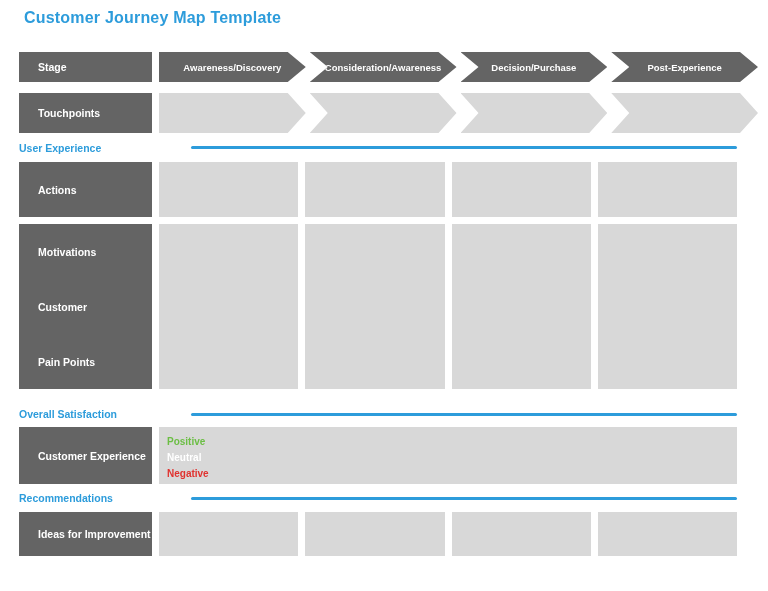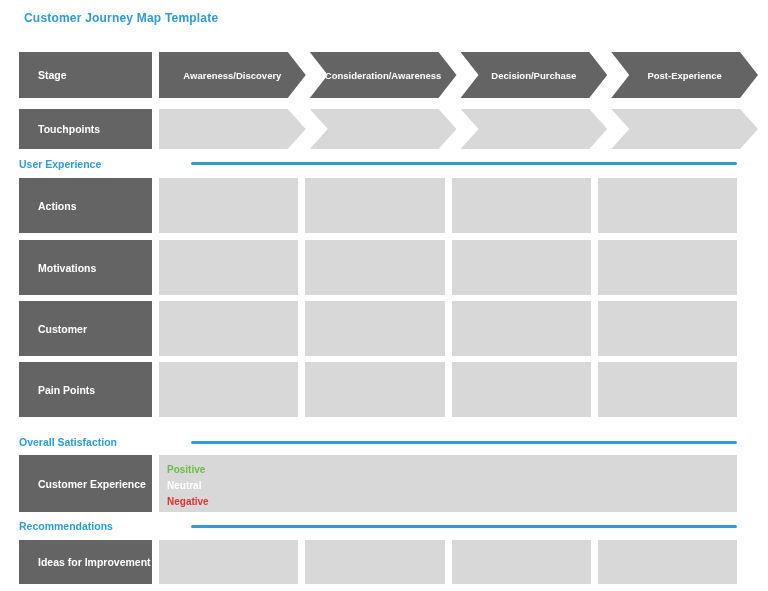--- a/index.html
+++ b/index.html
@@ -11,21 +11,21 @@
     font-family: "Liberation Sans", sans-serif;
     overflow: hidden;
   }
   .sheet {
     box-sizing: border-box;
     width: 768px;
     padding: 8px 0 0 19px;
   }
   .title {
     color: #2d9cdb;
-    font-size: 12px;
+    font-size: 16px;
     line-height: 20px;
     font-weight: bold;
     margin: 0 0 12px 5px;
     letter-spacing: 0.2px;
   }
   .row { display: flex; }
   .row-label {
     flex: none;
     width: 133px;
     box-sizing: border-box;
@@ -53,21 +53,21 @@
     color: #ffffff;
     font-size: 9.5px;
     font-weight: bold;
     clip-path: polygon(0 0, calc(100% - 18px) 0, 100% 50%, calc(100% - 18px) 100%, 0 100%, 18px 50%);
   }
   .arrow.first {
     clip-path: polygon(0 0, calc(100% - 18px) 0, 100% 50%, calc(100% - 18px) 100%, 0 100%);
   }
   .arrows.dark .arrow { background: #646464; }
   .arrows.light .arrow { background: #d8d8d8; }
-  .stage-row { height: 46px; margin-bottom: 11px; margin-top: 24px; }
+  .stage-row { height: 30px; margin-bottom: 11px; margin-top: 24px; }
   .touchpoints-row { height: 40px; }
   
   .section-head { display: flex; align-items: center; height: 29px; gap: 32px; }
   .section-head.compact { height: 26px; margin-top: 12px; }
   .section-head.rec { height: 28px; }
   .section-label {
     flex: none;
     width: 133px;
     color: #2d9cdb;
     font-size: 10.5px;
@@ -85,21 +85,21 @@
   .cells {
     flex: 1;
     display: flex;
     gap: 7px;
     margin-left: 7px;
     margin-right: 31px;
   }
   .cell { flex: 1; background: #d8d8d8; }
   .grid-row { height: 55px; }
   .grid-row.mb7 { margin-bottom: 7px; }
-  .grid-row.mb6 { margin-bottom: 6px; }
+  .grid-row.mb6 { }
   .ce-row { height: 57px; }
   .ideas-row { height: 44px; }
   .wide-cell {
     flex: 1;
     background: #d8d8d8;
     margin-left: 7px;
     margin-right: 31px;
     box-sizing: border-box;
     padding: 7px 0 0 8px;
   }

